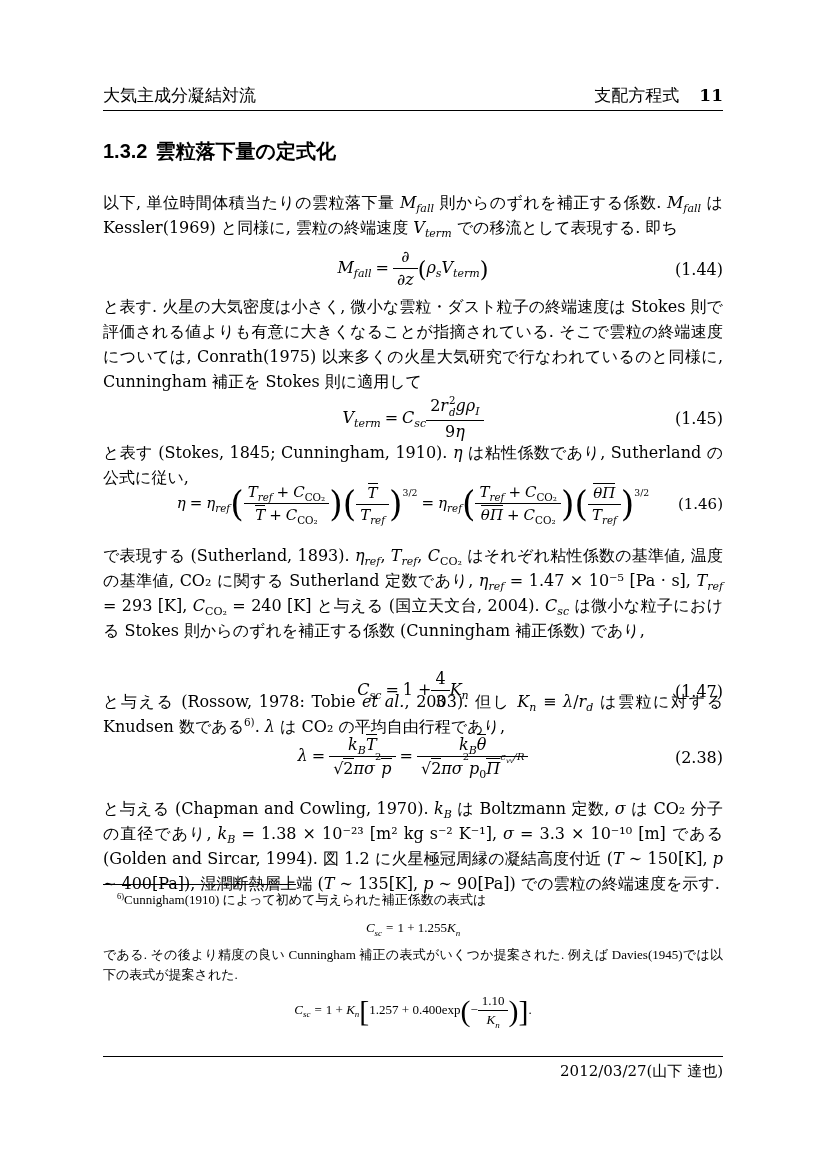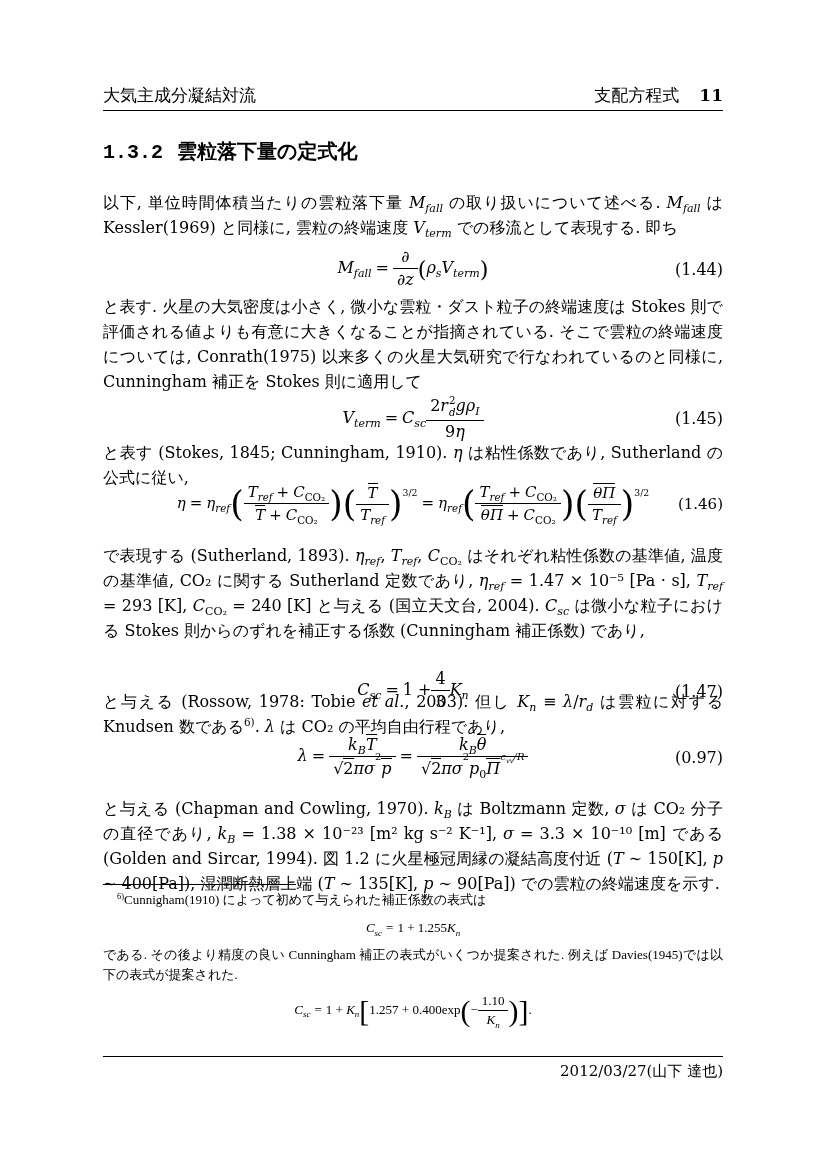--- a/index.html
+++ b/index.html
@@ -8,21 +8,21 @@
   .page{position:absolute;left:0;top:0;width:826px;height:1169px;background:#fff;overflow:hidden;}
   .abs{position:absolute;left:103px;width:620px;}
   .gothic{font-family:"DejaVu Sans","Liberation Sans",sans-serif;}
   
   .header{top:84px;display:flex;justify-content:space-between;align-items:center;font-size:17px;}
   .hright{display:flex;align-items:baseline;gap:20px;}
   .pageno{font-weight:bold;font-size:17px;font-family:"DejaVu Serif","Liberation Serif",serif;}
   .hrule{top:110px;border-top:1.6px solid #000;height:0;}
   
   .sec{top:138px;font-size:20px;font-weight:bold;margin:0;}
-  .sec .num{font-family:Liberation Mono, monospace;margin-right:14px;}
+  .sec .num{font-family:Liberation Sans, sans-serif;margin-right:8px;}
   
   .p{font-size:16px;line-height:25px;text-align:justify;margin:0;}
   .p i{font-style:italic;}
   sub,sup{line-height:0;}
   .ms{font-size:69%;font-style:italic;}
   .msu{font-size:69%;font-style:normal;}
   .fnsup{font-size:65%;}
   
   .eq{text-align:center;font-size:16px;}
   .eqin{display:inline-block;white-space:nowrap;vertical-align:middle;}
@@ -61,21 +61,21 @@
     <span class="gothic">大気主成分凝結対流</span>
     <span class="hright">
         <span class="gothic">支配方程式</span>
         <span class="pageno">11</span>
       </span>
   </div>
   <div class="abs hrule"></div>
 
   <h2 class="abs sec gothic"><span class="num">1.3.2</span><span>雲粒落下量の定式化</span></h2>
 
-  <p class="abs p" style="top:190px"><span>以下, 単位時間体積当たりの雲粒落下量 </span><i><span>M</span></i><sub class="ms">fall</sub><span> の取り扱いについて述べる. </span><i><span>M</span></i><sub class="ms">fall</sub><span> は Kessler(1969) と同様に, 雲粒の終端速度 </span><i><span>V</span></i><sub class="ms">term</sub><span> での移流として表現する. 即ち</span></p>
+  <p class="abs p" style="top:190px"><span>以下, 単位時間体積当たりの雲粒落下量 </span><i><span>M</span></i><sub class="ms">fall</sub><span> 則からのずれを補正する係数. </span><i><span>M</span></i><sub class="ms">fall</sub><span> は Kessler(1969) と同様に, 雲粒の終端速度 </span><i><span>V</span></i><sub class="ms">term</sub><span> での移流として表現する. 即ち</span></p>
 
   <div class="abs eq" style="top:246px">
     <span class="eqin"><i class="mi">M</i><sub class="ms">fall</sub><span class="mo">=</span><span class="fr"><span class="nu"><span class="mop">∂</span></span><span class="de"><span class="mop">∂</span><i class="mi">z</i></span></span><span class="mp">(</span><i class="mi">ρ</i><sub class="ms">s</sub><i class="mi">V</i><sub class="ms">term</sub><span class="mp">)</span></span>
     <span class="tag">(1.44)</span>
   </div>
 
   <p class="abs p" style="top:294px"><span>と表す. 火星の大気密度は小さく, 微小な雲粒・ダスト粒子の終端速度は Stokes 則で評価される値よりも有意に大きくなることが指摘されている. そこで雲粒の終端速度については, Conrath(1975) 以来多くの火星大気研究で行なわれているのと同様に, Cunningham 補正を Stokes 則に適用して</span></p>
 
   <div class="abs eq" style="top:394px">
     <span class="eqin"><i class="mi">V</i><sub class="ms">term</sub><span class="mo">=</span><i class="mi">C</i><sub class="ms">sc</sub><span class="fr"><span class="nu"><span class="mop">2</span><i class="mi">r</i><span class="ss"><span>2</span><span><i>d</i></span></span><i class="mi">g</i><i class="mi">ρ</i><sub class="ms">I</sub></span><span class="de"><span class="mop">9</span><i class="mi">η</i></span></span></span>
@@ -93,21 +93,21 @@
 
   <div class="abs eq" style="top:668px">
     <span class="eqin"><i class="mi">C</i><sub class="ms">sc</sub><span class="mo">=</span><span class="mop">1 +</span><span class="fr"><span class="nu"><span class="mop">4</span></span><span class="de"><span class="mop">3</span></span></span><i class="mi">K</i><sub class="ms">n</sub></span>
     <span class="tag">(1.47)</span>
   </div>
 
   <p class="abs p" style="top:689px"><span>と与える (Rossow, 1978: Tobie </span><i>et al.</i><span>, 2003).  但し </span><i class="mi">K</i><sub class="ms">n</sub><span> ≡ </span><i class="mi">λ</i><span class="mop">/</span><i class="mi">r</i><sub class="ms">d</sub><span> は雲粒に対する Knudsen 数である</span><sup class="fnsup">6)</sup><span>. </span><i class="mi">λ</i><span> は CO₂ の平均自由行程であり,</span></p>
 
   <div class="abs eq" style="top:733px">
     <span class="eqin"><i class="mi">λ</i><span class="mo">=</span><span class="fr"><span class="nu"><i class="mi">k</i><sub class="ms">B</sub><span class="ov"><i class="mi">T</i></span></span><span class="de"><span class="mop">√</span><span class="sqv">2</span><i class="mi">π</i><i class="mi">σ</i><sup class="supr">2</sup><span class="ov"><i class="mi">p</i></span></span></span><span class="mo">=</span><span class="fr"><span class="nu"><i class="mi">k</i><sub class="ms">B</sub><span class="ov"><i class="mi">θ</i></span></span><span class="de"><span class="mop">√</span><span class="sqv">2</span><i class="mi">π</i><i class="mi">σ</i><sup class="supr">2</sup><i class="mi">p</i><sub class="msu">0</sub><span class="ov"><i class="mi">Π</i></span><sup class="supr"><i class="mi">c</i><sub class="ms">vv</sub><i class="mi">/R</i></sup></span></span></span>
-    <span class="tag">(0.97)</span>
+    <span class="tag">(2.38)</span>
   </div>
 
   <p class="abs p" style="top:796px"><span>と与える (Chapman and Cowling, 1970). </span><i class="mi">k</i><sub class="ms">B</sub><span> は Boltzmann 定数, </span><i class="mi">σ</i><span> は CO₂ 分子の直径であり, </span><i class="mi">k</i><sub class="ms">B</sub><span> = 1.38 × 10⁻²³ [m² kg s⁻² K⁻¹], </span><i class="mi">σ</i><span> = 3.3 × 10⁻¹⁰ [m] である (Golden and Sircar, 1994). 図 1.2 に火星極冠周縁の凝結高度付近 (</span><i class="mi">T</i><span> ∼ 150[K], </span><i class="mi">p</i><span> ∼ 400[Pa]), 湿潤断熱層上端 (</span><i class="mi">T</i><span> ∼ 135[K], </span><i class="mi">p</i><span> ∼ 90[Pa]) での雲粒の終端速度を示す.</span></p>
 
   <div class="abs footnote">
     <div class="fnrule"></div>
     <p class="fnp ind"><sup class="fnsup">6)</sup><span>Cunnigham(1910) によって初めて与えられた補正係数の表式は</span></p>
     <div class="fneq"><span class="eqin"><i class="mi">C</i><sub class="ms">sc</sub><span class="mo">=</span><span class="mop">1 + 1.255</span><i class="mi">K</i><sub class="ms">n</sub></span></div>
     <p class="fnp"><span>である. その後より精度の良い Cunningham 補正の表式がいくつか提案された. 例えば Davies(1945)では以下の表式が提案された.</span></p>
     <div class="fneq"><span class="eqin"><i class="mi">C</i><sub class="ms">sc</sub><span class="mo">=</span><span class="mop">1 + </span><i class="mi">K</i><sub class="ms">n</sub><span class="bp">[</span><span class="mop">1.257 + 0.400</span><span class="mop">exp</span><span class="bp">(</span><span class="mop">−</span><span class="fr"><span class="nu"><span class="mop">1.10</span></span><span class="de"><i class="mi">K</i><sub class="ms">n</sub></span></span><span class="bp">)</span><span class="bp">]</span><span class="mop">.</span></span></div>

